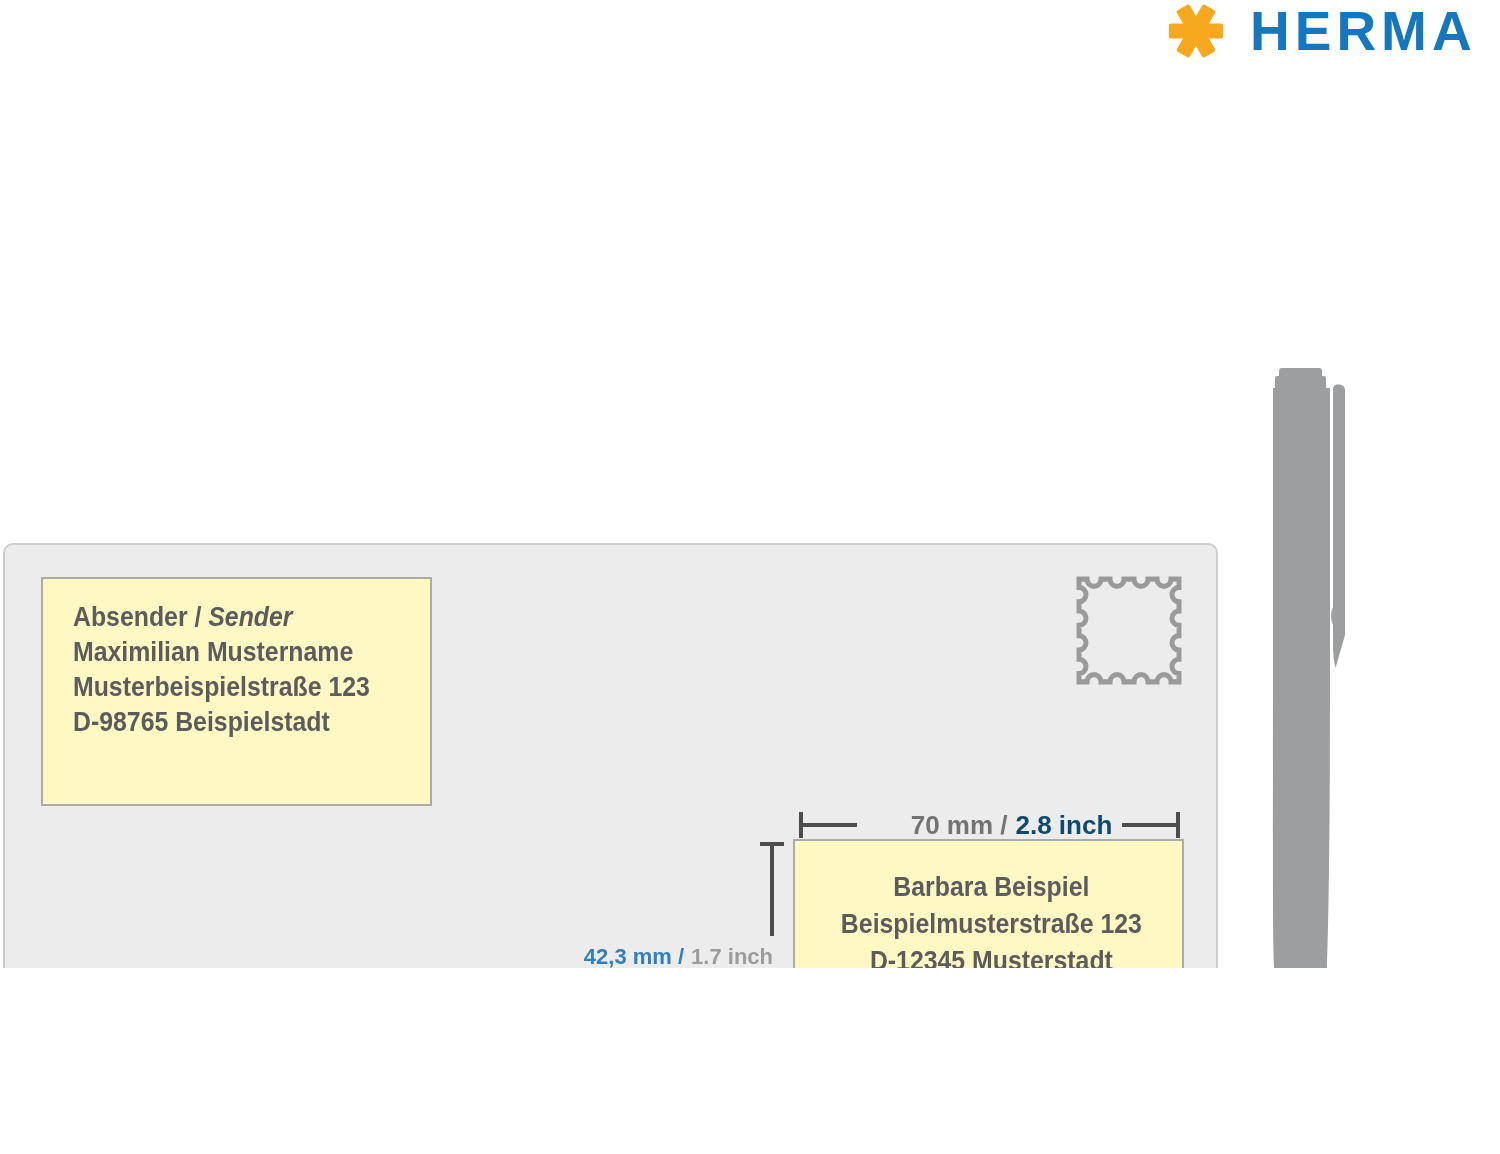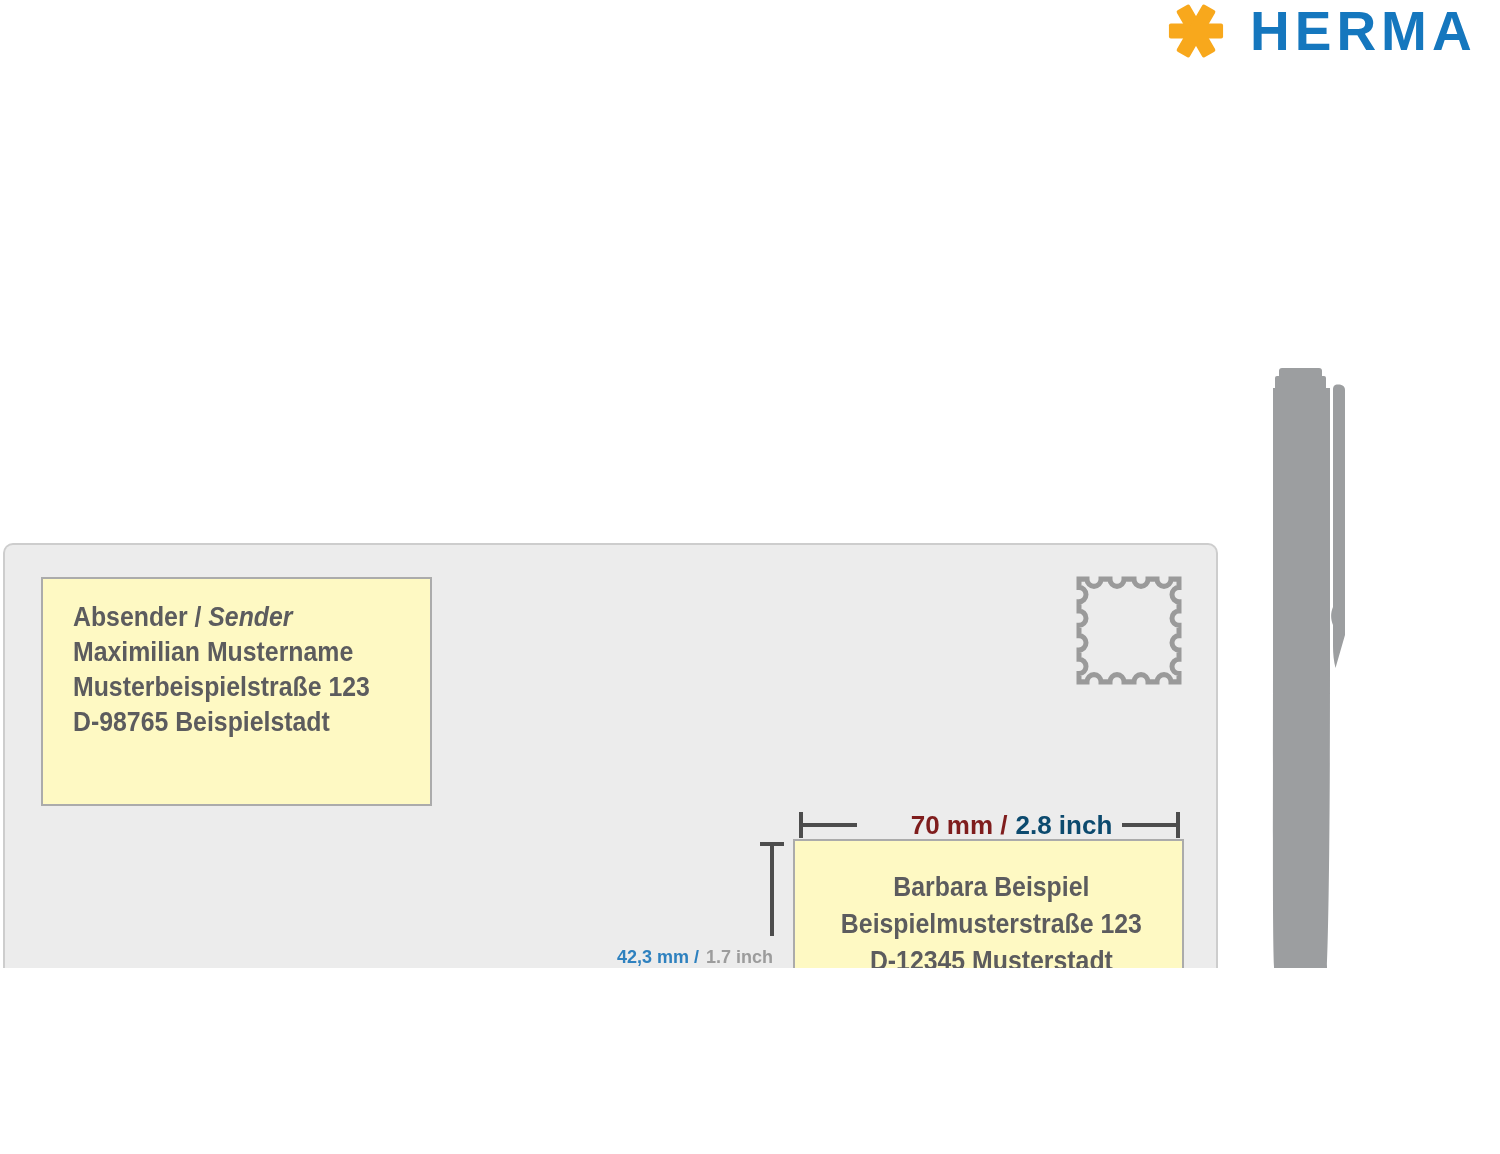--- a/index.html
+++ b/index.html
@@ -35,32 +35,32 @@
   .stamp { position:absolute; left:1068px; top:28px; width:112px; height:115px; }
 
   
   .dim-h {
     position:absolute; left:794px; top:266px; width:381px; height:28px;
     display:flex; align-items:center;
   }
   .dim-h .tick  { width:4px; height:26px; background:#4D4D4D; flex:0 0 auto; }
   .dim-h .hline { flex:1 1 auto; height:4px; background:#4D4D4D; }
   .dim-text { font-size:26px; font-weight:bold; white-space:nowrap; margin:0 10px; }
-  .dim-text .mm   { color:#7f1d1d;margin-left:44px; }
+  .dim-text .mm   { color:#737373;margin-left:44px; }
   .dim-text .inch { color:#0c4a6e; margin-left:8px; }
 
   .vtick { position:absolute; left:755px; width:24px; height:4px; background:#4D4D4D; }
   .vtick.top { top:297px; }
   .vtick.bottom { top:526px; }
   .vseg { position:absolute; left:765px; width:4px; background:#4D4D4D; }
   .vseg.upper { top:297px; height:94px; }
   .vseg.lower { top:431px; height:97px; }
   .dim-v-text {
     position:absolute; left:348px; top:396px; width:420px;
-    text-align:right; font-size:18px; font-weight:bold; line-height:32px; white-space:nowrap;
+    text-align:right; font-size:22px; font-weight:bold; line-height:32px; white-space:nowrap;
   }
   .dim-v-text .mm   { color:#2E81BF; }
   .dim-v-text .inch { color:#9C9C9C; margin-left:7px; }
 
   
   .pen { position:absolute; left:1262px; top:367px; width:90px; height:787px; }
 </style>
 </head>
 <body>
 

